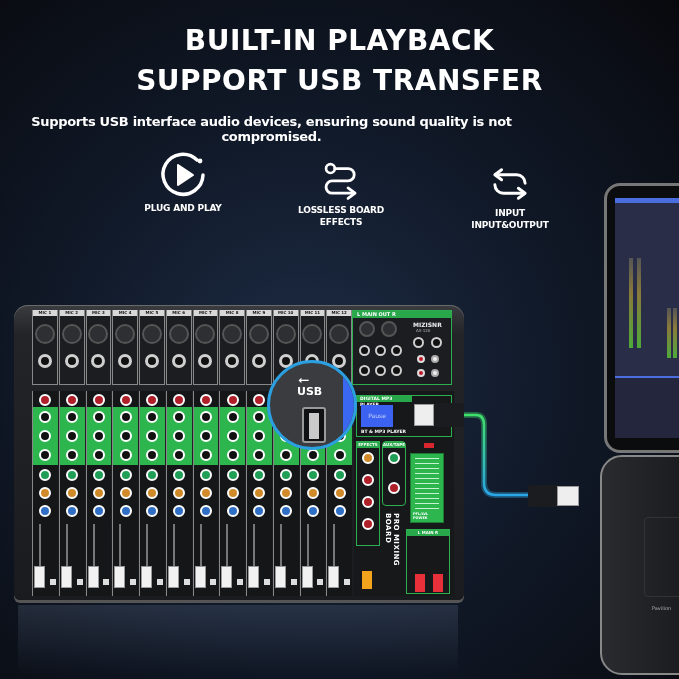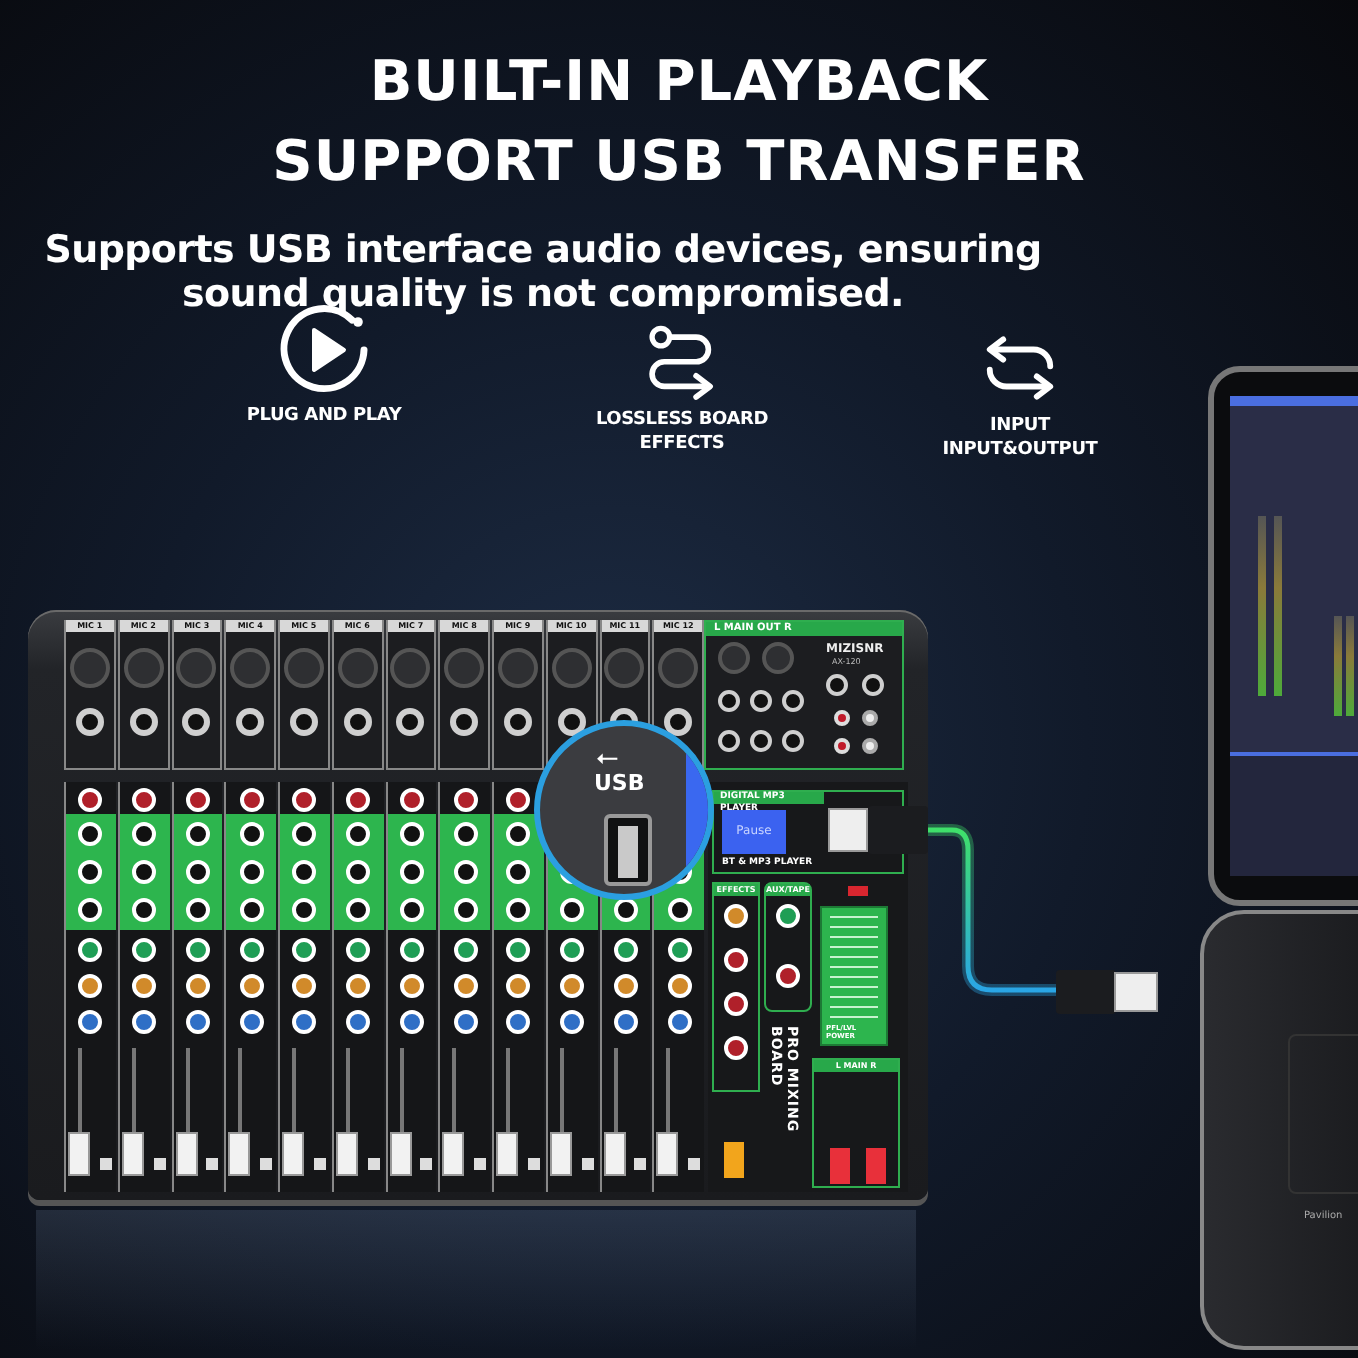--- a/index.html
+++ b/index.html
@@ -14,27 +14,27 @@
 
   .title {
     position: absolute; left: 0; width: 679px; text-align: center;
     font-family: "DejaVu Sans", sans-serif; font-weight: bold;
     font-size: 28px; letter-spacing: 0.5px; line-height: 38px;
   }
   .title.l1 { top: 22px; }
   .title.l2 { top: 62px; }
   .subtitle {
     position: absolute; top: 114px; left: 0; width: 543px; text-align: center;
-    font-weight: bold; font-size: 19px; letter-spacing: -0.3px;
+    font-weight: bold; font-size: 13px; letter-spacing: -0.3px;
   }
 
   .feature { position: absolute; width: 130px; text-align: center; }
   .feature .icon { width: 60px; height: 50px; margin: 0 auto; display: block; }
   .feature .label { font-weight: bold; font-size: 9px; line-height: 12px; letter-spacing: -0.2px; margin-top: 2px; }
-  .f1 { left: 97px; top: 150px; }
+  .f1 { left: 118px; top: 150px; }
   .f2 { left: 276px; top: 158px; }
   .f3 { left: 445px; top: 163px; }
 
   
   .mixer {
     position: absolute; left: 14px; top: 305px; width: 450px; height: 295px;
     background: linear-gradient(180deg,#3a3c40 0%, #222428 10%, #1a1b1e 100%);
     border-radius: 14px 14px 6px 6px;
     box-shadow: 0 3px 0 #555, inset 0 1px 0 #6a6a6a;
   }

